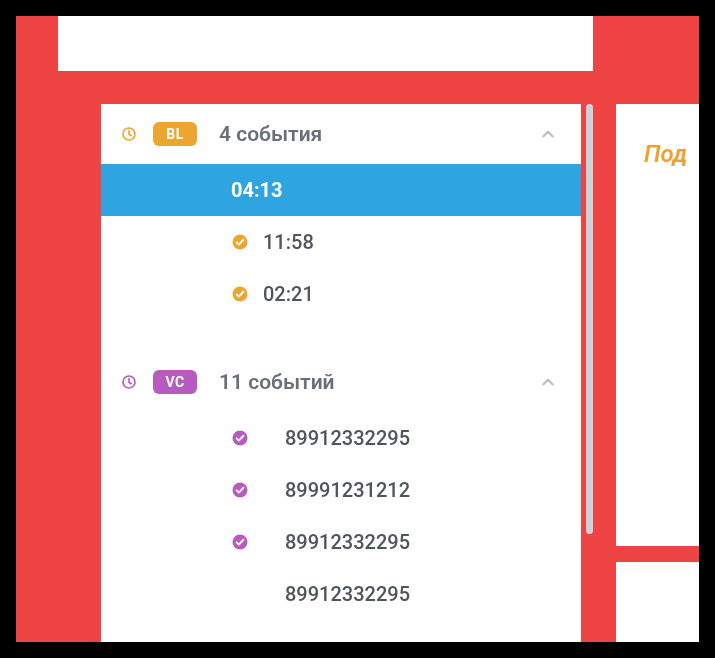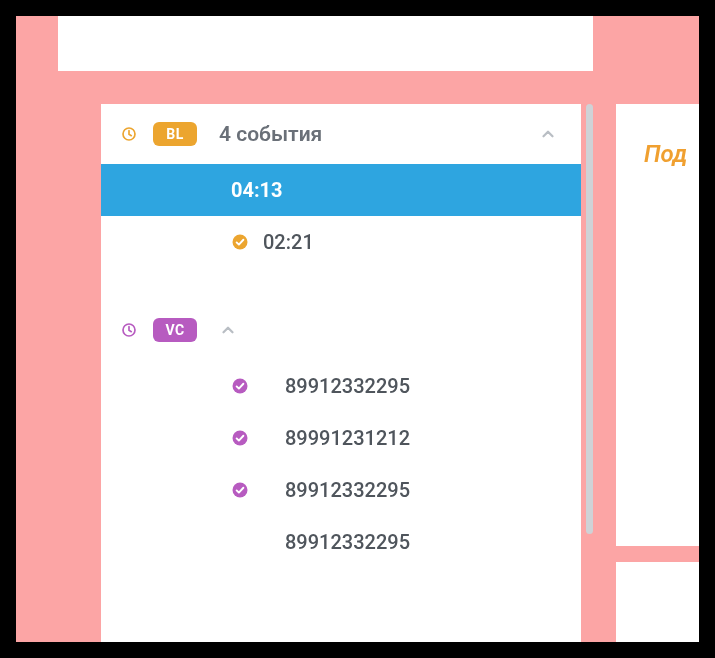--- a/index.html
+++ b/index.html
@@ -9,21 +9,21 @@
       width: 715px;
       height: 658px;
       overflow: hidden;
     }
     .viewport {
       position: absolute;
       left: 16px;
       top: 16px;
       right: 16px;
       bottom: 16px;
-      background: #fca5a5;
+      background: #ef4444;
       overflow: hidden;
     }
     .top-white {
       position: absolute;
       left: 42px;
       top: 0;
       width: 535px;
       height: 55px;
       background: #fff;
     }
@@ -177,34 +177,44 @@
       <div class="row selected">
         <span>04:13</span>
       </div>
       <div class="row with-check">
         <span class="check">
           <svg viewBox="0 0 24 24" width="18" height="18">
               <circle cx="12" cy="12" r="10" class="orange-fill"></circle>
               <path d="M7.5 12.5l3 3 6-6.5" fill="none" stroke="#fff" stroke-width="2.5" stroke-linecap="round" stroke-linejoin="round"></path>
             </svg>
         </span>
+        <span>11:58</span>
+      </div>
+      <div class="row with-check">
+        <span class="check">
+          <svg viewBox="0 0 24 24" width="18" height="18">
+              <circle cx="12" cy="12" r="10" class="orange-fill"></circle>
+              <path d="M7.5 12.5l3 3 6-6.5" fill="none" stroke="#fff" stroke-width="2.5" stroke-linecap="round" stroke-linejoin="round"></path>
+            </svg>
+        </span>
         <span>02:21</span>
       </div>
     </div>
 
     <div class="spacer"></div>
 
     <div class="group-header">
       <span class="clock-icon">
         <svg viewBox="0 0 24 24" width="16" height="16">
             <circle cx="12" cy="12" r="9" fill="none" stroke="#b75bc0" stroke-width="2.5"></circle>
             <path d="M12 7v5.5l3.5 2" fill="none" stroke="#b75bc0" stroke-width="2.5" stroke-linecap="round"></path>
           </svg>
       </span>
       <span class="badge badge-purple">VC</span>
+      <span class="group-title">11 событий</span>
       <span class="chevron">
         <svg viewBox="0 0 24 24" width="18" height="18">
             <path d="M6 15l6-6 6 6" fill="none" stroke="currentColor" stroke-width="3" stroke-linecap="round" stroke-linejoin="round"></path>
           </svg>
       </span>
     </div>
     <div class="list">
       <div class="row vc-row">
         <span class="check">
           <svg viewBox="0 0 24 24" width="18" height="18">

